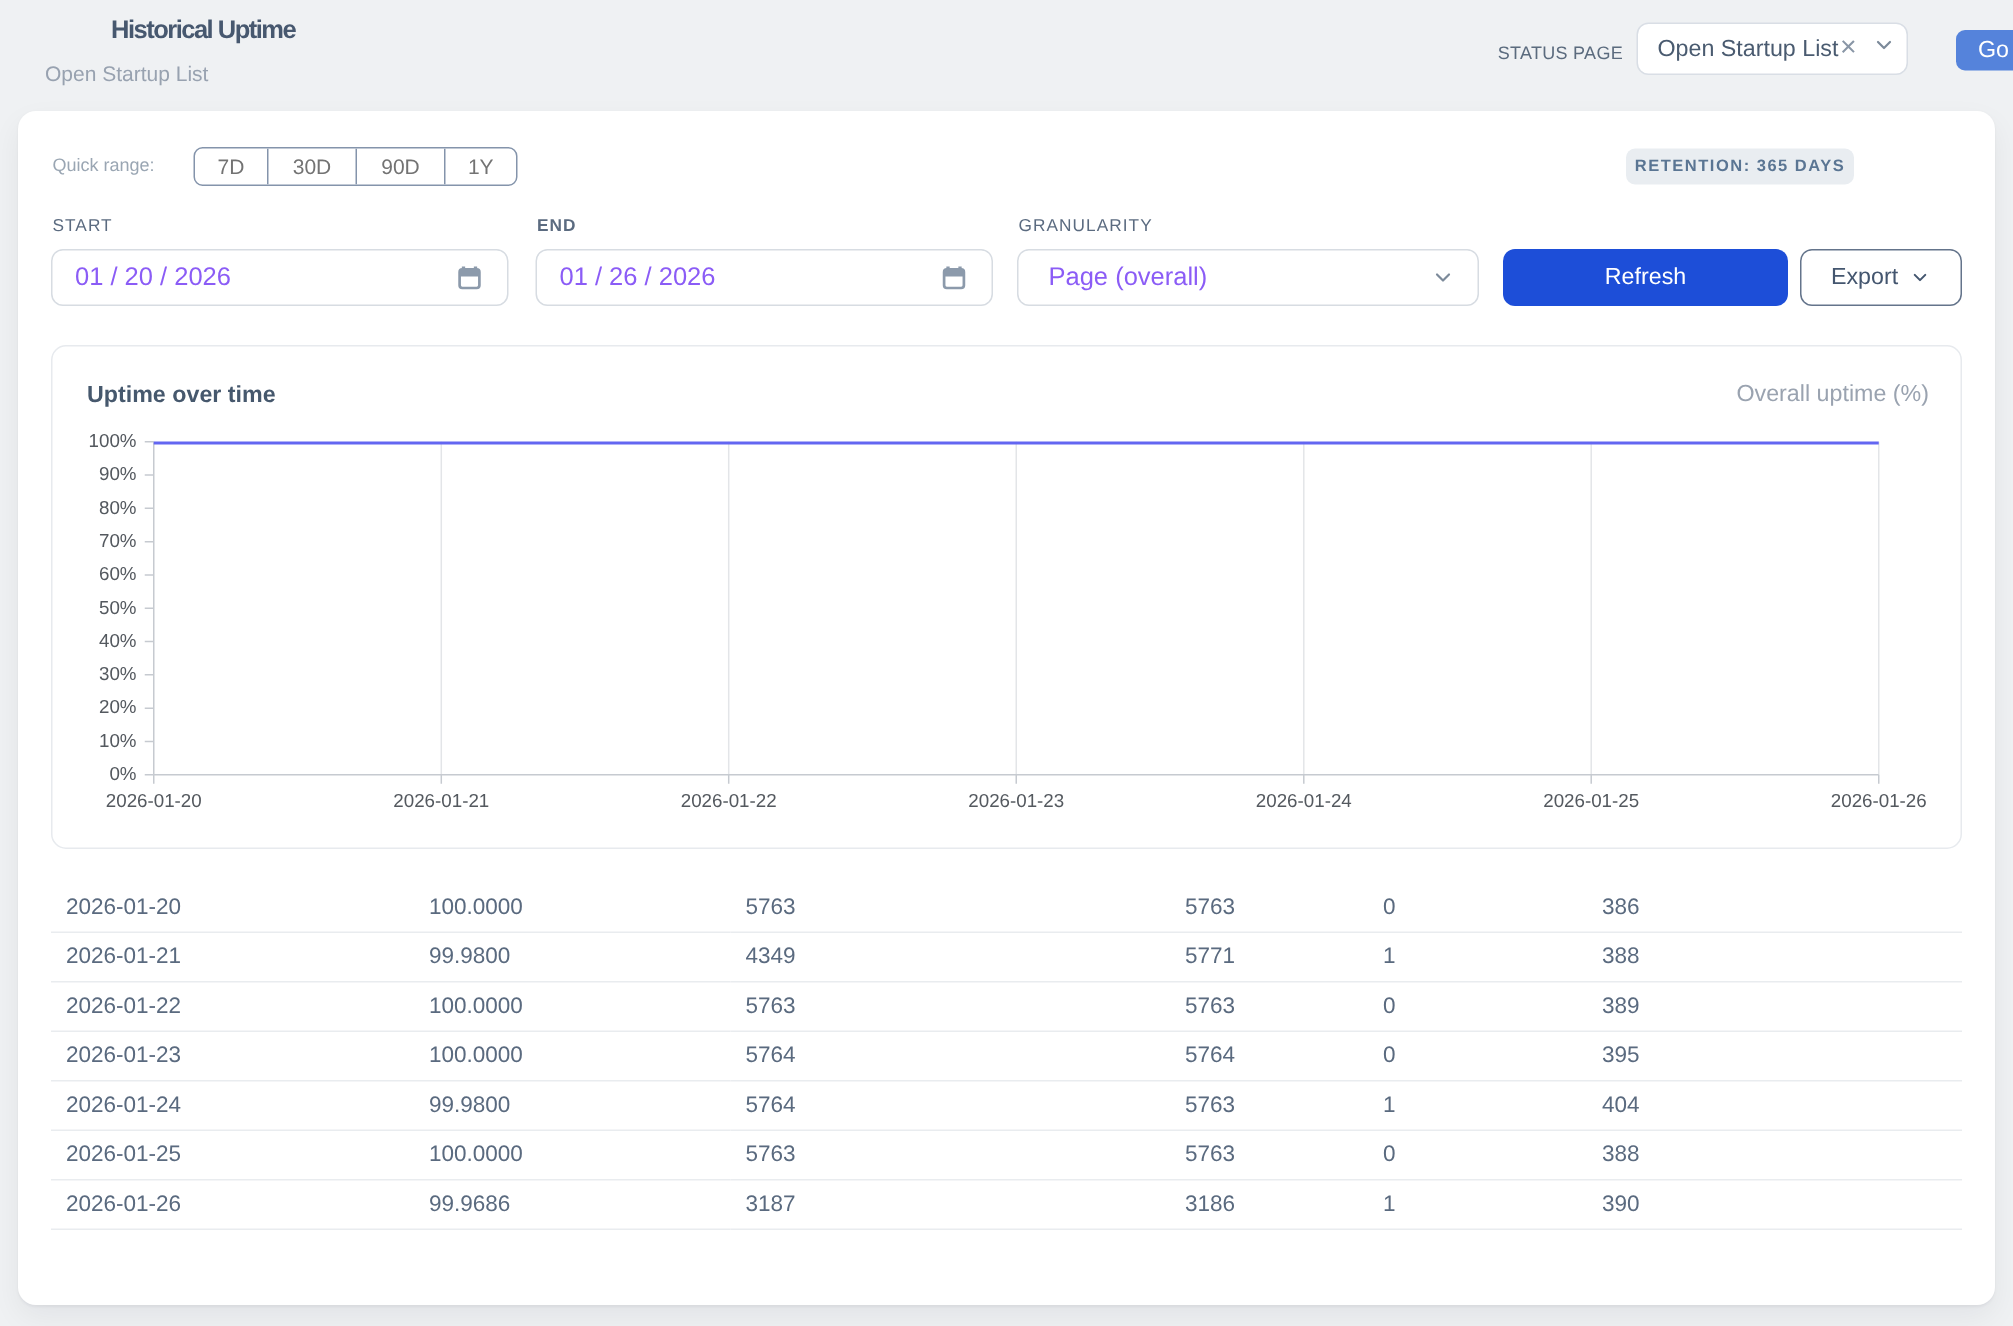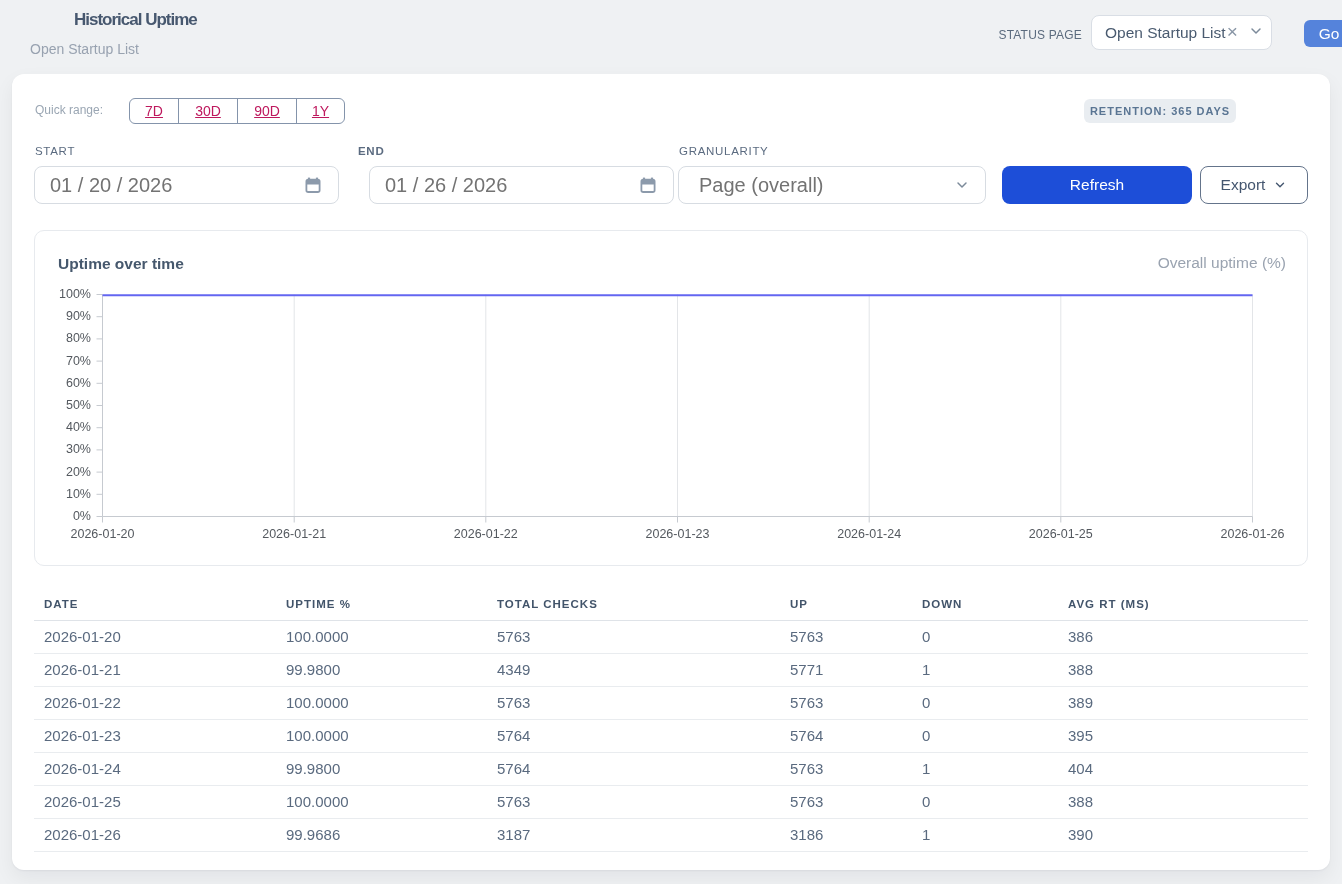--- a/index.html
+++ b/index.html
@@ -44,37 +44,37 @@
   box-shadow:0 1px 2px rgba(16,24,40,.05), 0 8px 20px rgba(16,24,40,.06);
 }
 .qr-label { position:absolute; left:35px; top:103px; font-size:12px; color:#9aa6b3; }
 .seg {
   position:absolute; left:129px; top:98px; height:26px;
   display:flex; border:1px solid #8494ab; border-radius:6px; overflow:hidden;
   background:#fff;
 }
 .seg div {
   display:flex; align-items:center; justify-content:center;
-  font-size:14px; color:#be185d; border-left:1px solid #8494ab;text-decoration:underline;
+  font-size:14px; color:#737373; border-left:1px solid #8494ab;
 }
 .seg div:first-child { border-left:none; }
 .badge {
   position:absolute; left:1084px; top:99px; width:152px; height:24px;
   background:#e9edf1; border-radius:6px;
   display:flex; align-items:center; justify-content:center;
   font-size:11px; font-weight:700; color:#5a7593; letter-spacing:1px;
 }
 .flabel {
   position:absolute; font-size:11.5px; font-weight:400; color:#5b6b80; letter-spacing:0.7px;
 }
 .input {
   position:absolute; top:166px; height:38px;
   background:#fff; border:1px solid #d7dce2; border-radius:8px;
   display:flex; align-items:center; padding:0 15px;
-  font-size:20px; color:#737373;
+  font-size:17px; color:#8b5cf6;
 }
 .input .grow { flex:1; }
 .refresh-btn {
   position:absolute; left:1002px; top:166px; width:190px; height:38px;
   background:#1d4ed8; color:#fff; border-radius:8px;
   display:flex; align-items:center; justify-content:center; font-size:15.5px;
 }
 .export-btn {
   position:absolute; left:1200px; top:166px; width:108px; height:38px;
   background:#fff; border:1px solid #64748b; border-radius:8px;
@@ -133,21 +133,21 @@
 
   <div class="input" style="left:34px; width:305px;">
     <span class="grow">01 / 20 / 2026</span>
     <svg width="20" height="20" viewBox="0 0 20 20">
       <path d="M6 2.6 L6 6" stroke="#8c9aab" stroke-width="2.2" fill="none"></path>
       <path d="M14 2.6 L14 6" stroke="#8c9aab" stroke-width="2.2" fill="none"></path>
       <rect x="3.4" y="4.6" width="13.2" height="12.4" rx="1.8" fill="none" stroke="#8c9aab" stroke-width="1.8"></rect>
       <path d="M3.4 6.4 a1.8 1.8 0 0 1 1.8 -1.8 h9.6 a1.8 1.8 0 0 1 1.8 1.8 v3 h-13.2 z" fill="#8c9aab"></path>
     </svg>
   </div>
-  <div class="input" style="left:369px; width:305px;">
+  <div class="input" style="left:357px; width:305px;">
     <span class="grow">01 / 26 / 2026</span>
     <svg width="20" height="20" viewBox="0 0 20 20">
       <path d="M6 2.6 L6 6" stroke="#8c9aab" stroke-width="2.2" fill="none"></path>
       <path d="M14 2.6 L14 6" stroke="#8c9aab" stroke-width="2.2" fill="none"></path>
       <rect x="3.4" y="4.6" width="13.2" height="12.4" rx="1.8" fill="none" stroke="#8c9aab" stroke-width="1.8"></rect>
       <path d="M3.4 6.4 a1.8 1.8 0 0 1 1.8 -1.8 h9.6 a1.8 1.8 0 0 1 1.8 1.8 v3 h-13.2 z" fill="#8c9aab"></path>
     </svg>
   </div>
   <div class="input" style="left:678px; width:308px;padding-left:20px;">
     <span class="grow">Page (overall)</span>
@@ -233,28 +233,20 @@
   <table class="data">
     <colgroup>
       <col style="width:242px">
       <col style="width:211px">
       <col style="width:293px">
       <col style="width:132px">
       <col style="width:146px">
       <col style="width:250px">
     </colgroup>
     <tbody>
-      <tr>
-        <th>DATE</th>
-        <th>UPTIME %</th>
-        <th>TOTAL CHECKS</th>
-        <th>UP</th>
-        <th>DOWN</th>
-        <th>AVG RT (MS)</th>
-      </tr>
     <tr>
         <td>2026-01-20</td>
         <td>100.0000</td>
         <td>5763</td>
         <td>5763</td>
         <td>0</td>
         <td>386</td>
       </tr>
     <tr>
         <td>2026-01-21</td>

